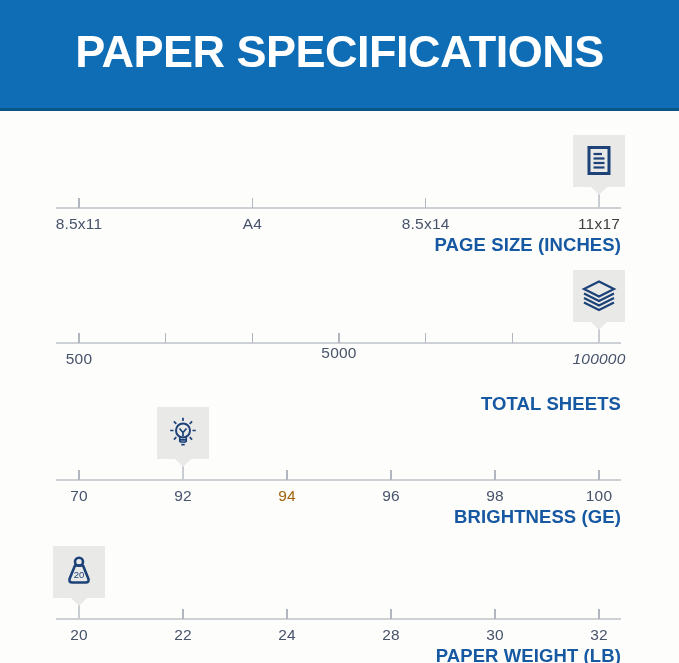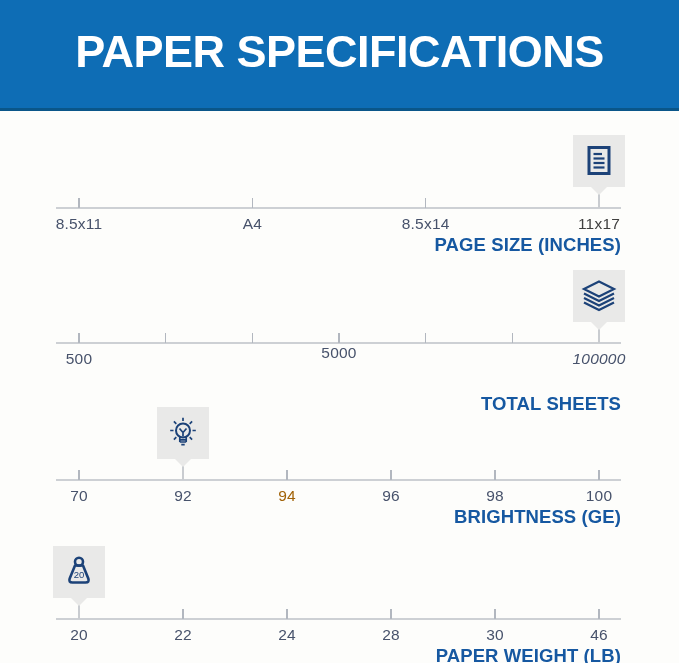--- a/index.html
+++ b/index.html
@@ -139,21 +139,21 @@
       <div class="tick-label" style="left: 31px; top: 626px; color: rgb(71, 82, 107);">20</div>
       <div class="tick-mark" style="left: 182.25px; top: 608.5px; background: rgb(178, 183, 191);"></div>
       <div class="tick-label" style="left: 135px; top: 626px; color: rgb(71, 82, 107);">22</div>
       <div class="tick-mark" style="left: 286.25px; top: 608.5px; background: rgb(178, 183, 191);"></div>
       <div class="tick-label" style="left: 239px; top: 626px; color: rgb(71, 82, 107);">24</div>
       <div class="tick-mark" style="left: 390.25px; top: 608.5px; background: rgb(178, 183, 191);"></div>
       <div class="tick-label" style="left: 343px; top: 626px; color: rgb(71, 82, 107);">28</div>
       <div class="tick-mark" style="left: 494.25px; top: 608.5px; background: rgb(178, 183, 191);"></div>
       <div class="tick-label" style="left: 447px; top: 626px; color: rgb(71, 82, 107);">30</div>
       <div class="tick-mark" style="left: 598.25px; top: 608.5px; background: rgb(178, 183, 191);"></div>
-      <div class="tick-label" style="left: 551px; top: 626px; color: rgb(71, 82, 107);">46</div>
+      <div class="tick-label" style="left: 551px; top: 626px; color: rgb(71, 82, 107);">32</div>
       <div class="scale-title" style="right: 58px; top: 645px; color: rgb(22, 88, 161);">PAPER WEIGHT (LB)</div>
       <div class="marker-tail" style="left: 78.25px; top: 605px; height: 14px; background: rgb(201, 204, 208);"></div>
       <div class="marker-box" style="left: 53px; top: 546px; background: rgb(233, 233, 232);">
         <svg width="36" height="36" viewBox="0 0 36 36">
           <g stroke="#1c4278" fill="none">
             <circle cx="18" cy="7.8" r="4" stroke-width="2.6"></circle>
             <path d="M14,11.5 L22,11.5 L27.3,24.5 Q28.7,28.5 24.6,28.5 L11.4,28.5 Q7.3,28.5 8.7,24.5 Z" stroke-width="2.6" stroke-linejoin="round"></path>
             <text x="18" y="24.3" font-size="9.5" text-anchor="middle" fill="#1c4278" stroke="none" font-family="&quot;Liberation Sans&quot;,sans-serif">20</text>
           </g>
         </svg>

